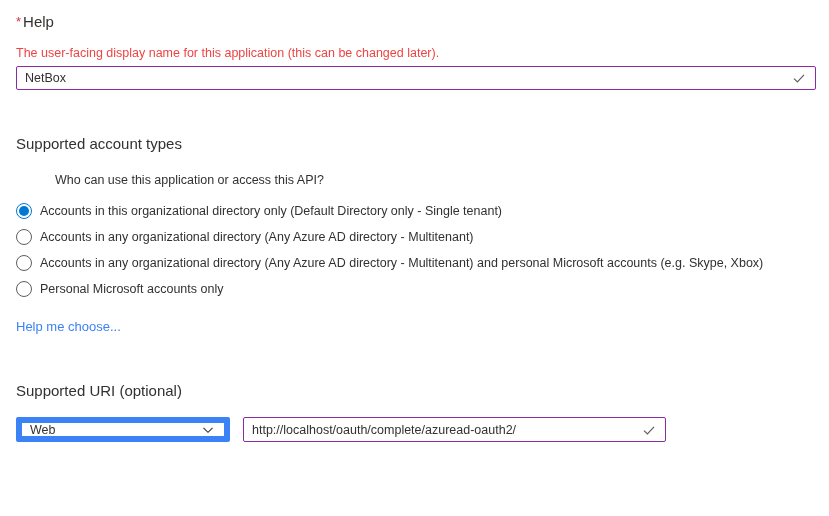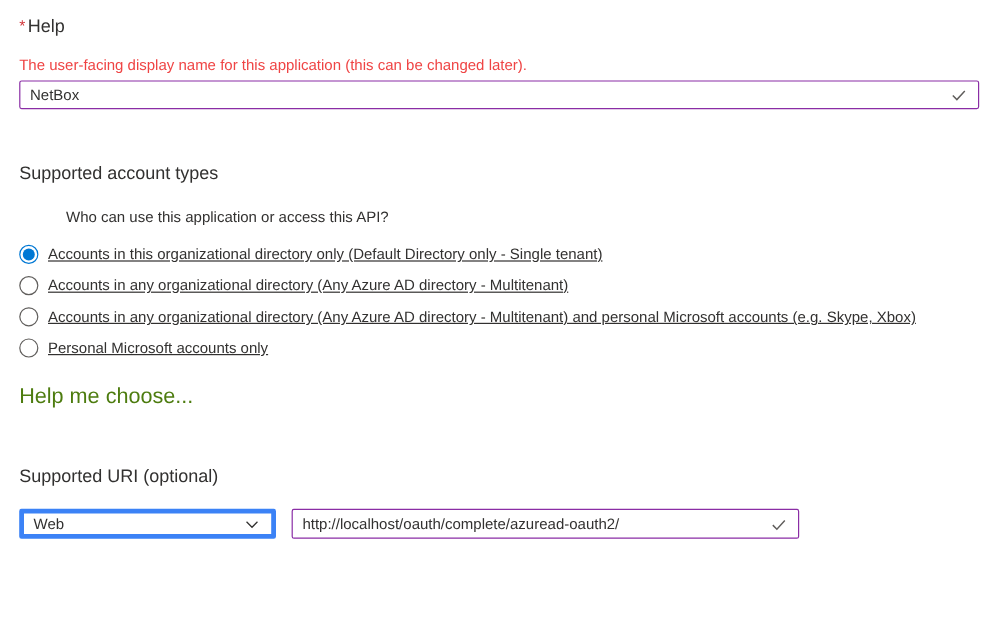--- a/index.html
+++ b/index.html
@@ -51,21 +51,21 @@
     position: absolute;
     right: 9px;
     top: 50%;
     transform: translateY(-50%);
     display: flex;
   }
 
   .account-types { margin-top: 44px; }
   .question { margin-top: 18px; font-size: 12.5px; line-height: 16px; margin-left: 39px; }
 
-  .radio-group { margin-top: 10px; text-decoration: underline; }
+  .radio-group { margin-top: 10px; }
   .radio-row {
     display: flex;
     align-items: center;
     height: 26px;
     cursor: pointer;
   }
   .radio-circle {
     flex: 0 0 16px;
     width: 16px;
     height: 16px;
@@ -85,39 +85,39 @@
   .radio-label {
     margin-left: 8px;
     font-size: 12.5px;
     white-space: nowrap;
     color: #323130;
   }
 
   .help-link {
     display: inline-block;
     margin-top: 17px;
-    color: #4d7c0f;
-    font-size: 18px;
+    color: #3b82f6;
+    font-size: 13px;
     text-decoration: none;
     cursor: pointer;
   }
 
   .redirect-section { margin-top: 47px; }
   .redirect-desc { margin-top: 12px; }
 
   .uri-row {
     margin-top: 16px;
     display: flex;
     align-items: center;
   }
   .platform-select {
     position: relative;
     width: 214px;
     height: 25px;
-    border: 4px solid #3b82f6;
+    border: 6px solid #3b82f6;
     border-radius: 2px;
     background: #ffffff;
     display: flex;
     align-items: center;
     padding: 0 28px 0 8px;
     font-size: 12.5px;
     color: #323130;
     cursor: pointer;
     flex: 0 0 auto;
   }

